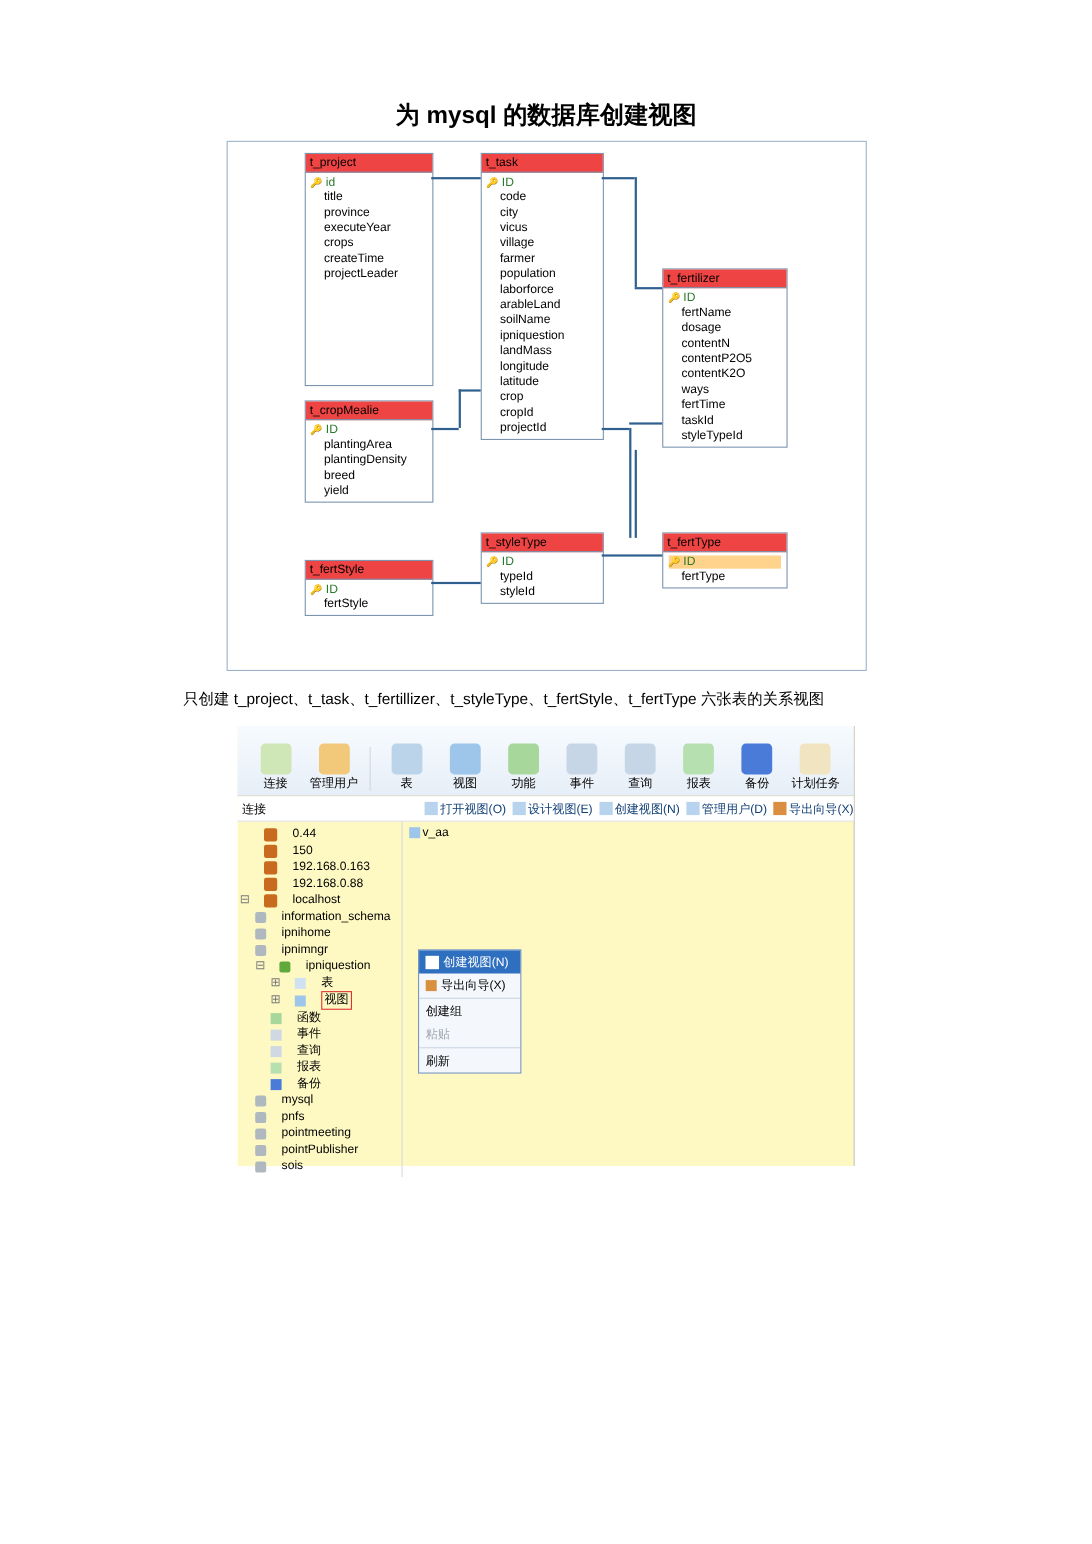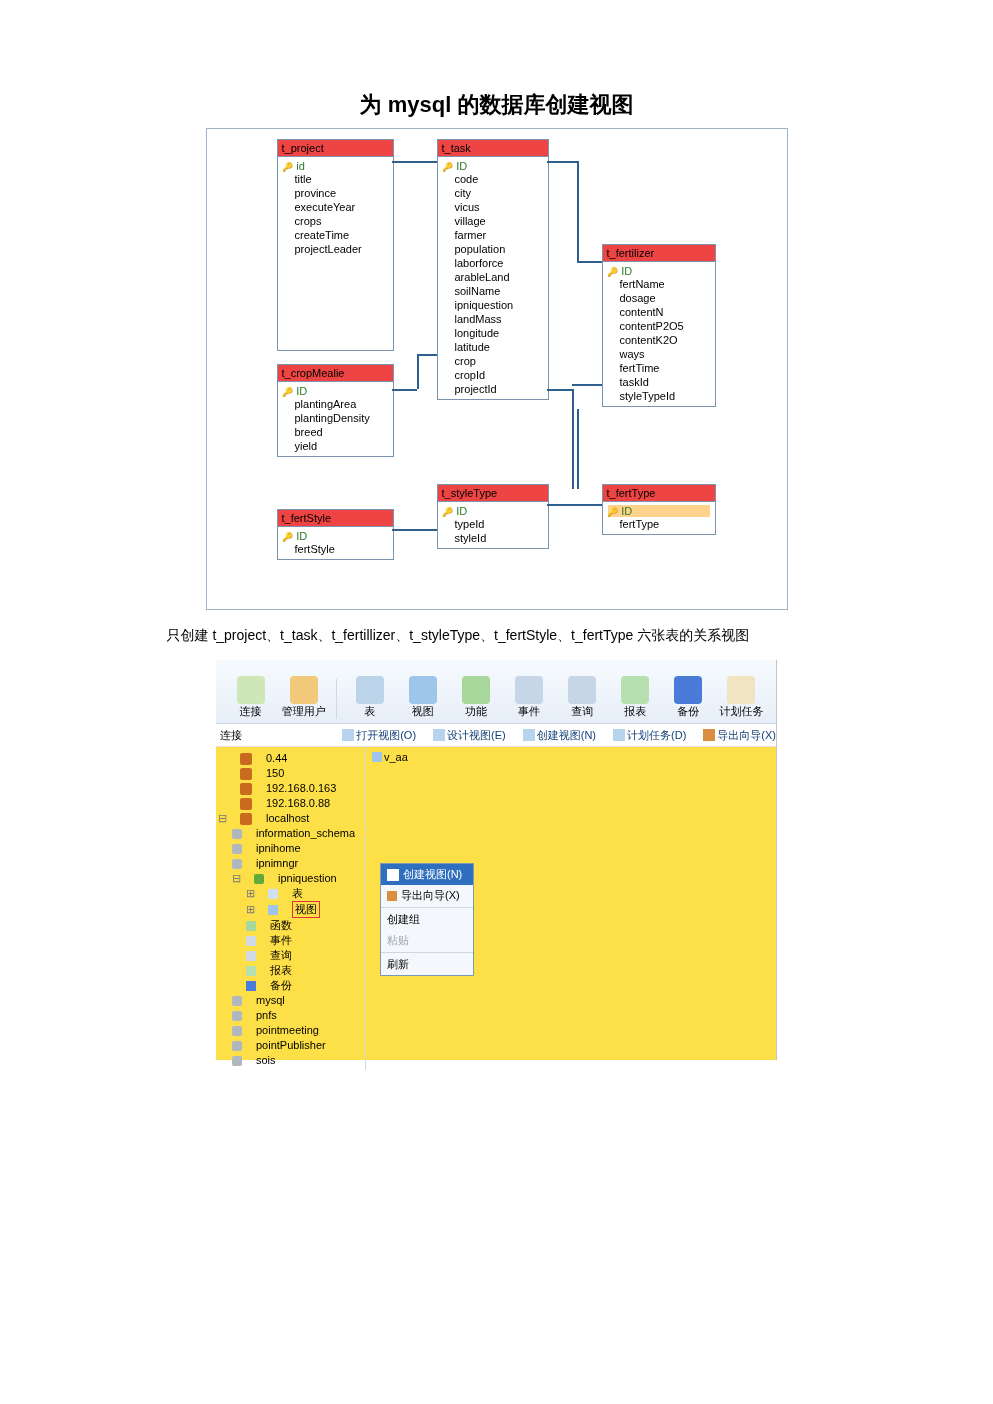--- a/index.html
+++ b/index.html
@@ -10,28 +10,28 @@
   .tbl{position:absolute;border:1px solid #7b94b0;background:#fff;width:115px}
   .tbl-hdr{background:#ef4444;border-bottom:1px solid #7b94b0;padding:2px 4px;font-size:11px}
   .tbl-body{padding:3px 5px}
   .pk{color:#2b7a2b}
   .pk::before{content:"🔑 ";font-size:9px}
   .fld{padding:0 0 0 12px;line-height:14px}
   .sel{background:#ffd38c}
   .vline{border-left:2px solid #2f5f8f;position:absolute}
   .hline{border-top:2px solid #2f5f8f;position:absolute}
   
-  .nav-frame{width:560px;height:400px;margin:6px auto 0 auto;position:relative;background:#fde047;border-right:1px solid #c4c4c4;font-size:11px}
+  .nav-frame{width:560px;height:400px;margin:6px auto 0 auto;position:relative;background:#fef9c3;border-right:1px solid #c4c4c4;font-size:11px}
   .ribbon{height:55px;background:linear-gradient(#f7fbff,#e6eef7);border-bottom:1px solid #cfd8e3;display:flex;align-items:flex-end;padding:4px 8px}
   .rbtn{display:flex;flex-direction:column;align-items:center;width:48px;margin:0 4px;font-size:11px}
   .rbtn .ico{width:28px;height:28px;border-radius:4px}
   .ribbon-sep{width:1px;background:#cfd8e3;height:40px;margin:0 6px}
   .subbar{height:22px;background:#fff;border-bottom:1px solid #e1e1e1;display:flex;align-items:center;padding-left:4px;font-size:11px}
   .subbar .slbl{margin-right:8px}
-  .subbar .sitem{display:flex;align-items:center;gap:2px;margin-left:17px;color:#113f77}
+  .subbar .sitem{display:flex;align-items:center;gap:2px;margin-left:6px;color:#113f77}
   .subbar .ic{width:12px;height:12px}
   .body-split{display:flex;height:calc(100% - 77px)}
   .left-pane{width:145px;border-right:1px solid #d7d7d7;overflow:hidden;padding:4px 2px}
   .tree-row{display:flex;align-items:center;gap:14px;line-height:15px;white-space:nowrap}
   .db-ico{width:12px;height:12px;display:inline-block;background:#c86b1e;border-radius:2px}
   .cyl{width:10px;height:10px;display:inline-block;background:#b0b8bf;border-radius:2px}
   .cyl.green{background:#5faa3a}
   .mini{width:10px;height:10px;display:inline-block}
   .branch{display:inline-block;width:8px;text-align:center;color:#7a7a7a}
   .hl-red{border:1px solid #e03232;padding:0 2px}
@@ -210,21 +210,21 @@
       <span class="sitem">
           <span class="ic" style="background:#b7d3ed"></span>
           <span>设计视图(E)</span>
         </span>
       <span class="sitem">
           <span class="ic" style="background:#b7d3ed"></span>
           <span>创建视图(N)</span>
         </span>
       <span class="sitem">
           <span class="ic" style="background:#b7d3ed"></span>
-          <span>计划任务(D)</span>
+          <span>管理用户(D)</span>
         </span>
       <span class="sitem">
           <span class="ic" style="background:#d98f3f"></span>
           <span>导出向导(X)</span>
         </span>
     </div>
     <div class="body-split">
       <div class="left-pane">
         <div class="tree-row">
             <span class="branch"></span>

